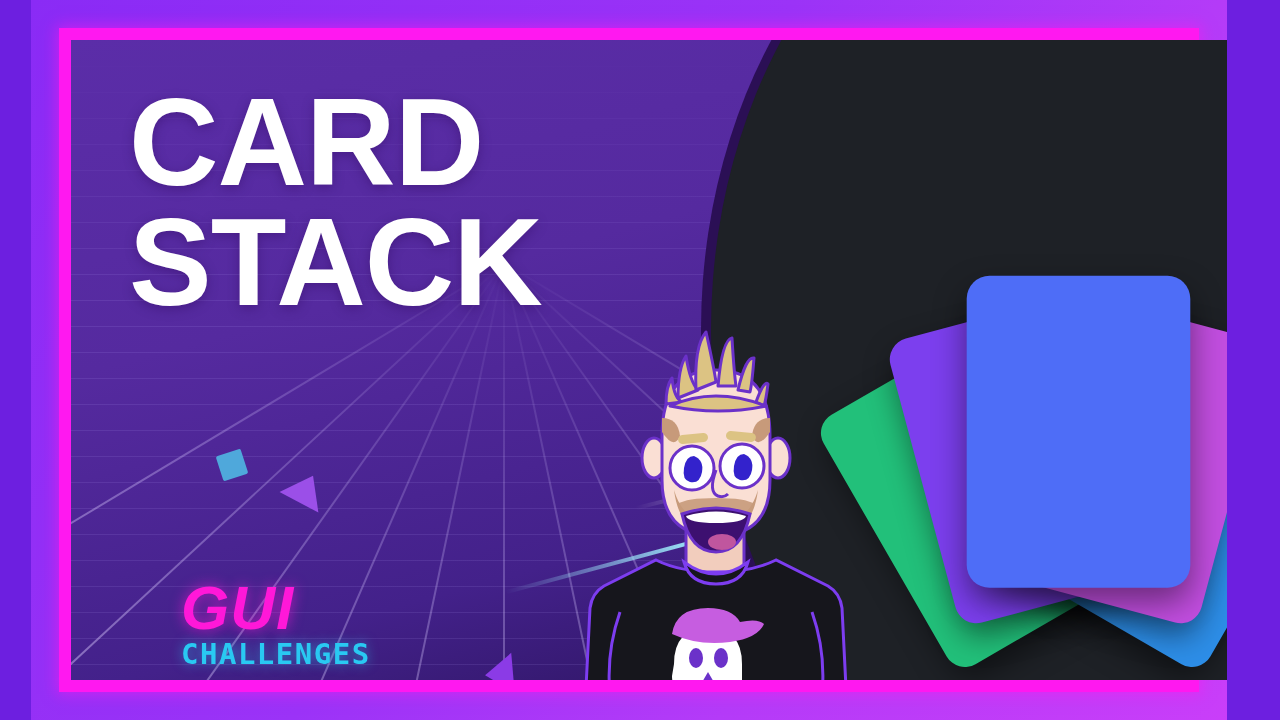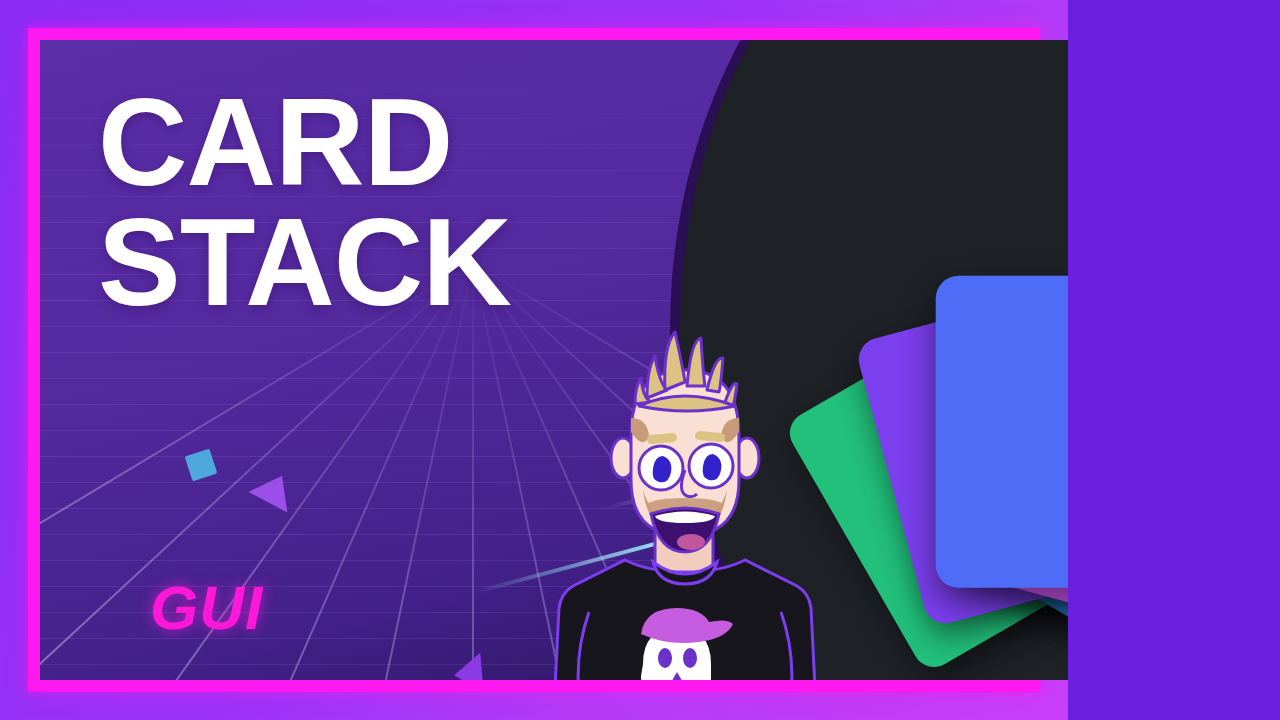--- a/index.html
+++ b/index.html
@@ -1,20 +1,21 @@
 <!DOCTYPE html>
 <html><head>
 <meta charset="utf-8">
 <style>
   html,body{margin:0;padding:0;background:#6d1fe0;}
   *{box-sizing:border-box;}
   .stage{
-    position:relative;width:1068px;height:720px;overflow:hidden;
+    position:relative;width:1196px;height:720px;overflow:hidden;
     font-family:"Liberation Sans", sans-serif;
     background:linear-gradient(125deg,#8a2bf5 0%,#9b33f7 45%,#b43bf8 70%,#c93ef9 100%);
+    margin-left:31px;
   }
   
   .neon-frame{
     position:absolute;left:28px;top:28px;right:28px;bottom:28px;
     border:12px solid #ff18f0;
     box-shadow:0 0 14px 2px rgba(255,24,240,.55), inset 0 0 10px 1px rgba(255,24,240,.45);
   }
   .content{
     position:absolute;left:40px;top:40px;width:1200px;height:640px;overflow:hidden;
     background:linear-gradient(165deg,#5b2da8 0%,#552a9f 35%,#43218a 68%,#2e1563 88%,#23104f 100%);
@@ -193,16 +194,17 @@
     <div class="cards">
         <div class="card" style="background: rgb(34, 192, 122); z-index: 1; transform: translate(-6px, 24px) rotate(-30deg) scale(0.96);"></div>
         <div class="card" style="background: rgb(124, 63, 238); z-index: 2; transform: translate(-2px, 8px) rotate(-15deg) scale(0.98);"></div>
         <div class="card" style="background: rgb(194, 78, 224); z-index: 2; transform: translate(2px, 8px) rotate(15deg) scale(0.98);"></div>
         <div class="card" style="background: rgb(45, 142, 232); z-index: 1; transform: translate(6px, 24px) rotate(30deg) scale(0.96);"></div>
         <div class="card" style="background: rgb(78, 109, 247); z-index: 3; transform: translate(0px, 0px) rotate(0deg) scale(1.04);"></div>
       </div>
 
     <div class="logo">
       <div class="gui">GUI</div>
+      <div class="chal">CHALLENGES</div>
     </div>
 
   </div>
 </div>
 
 </body></html>

